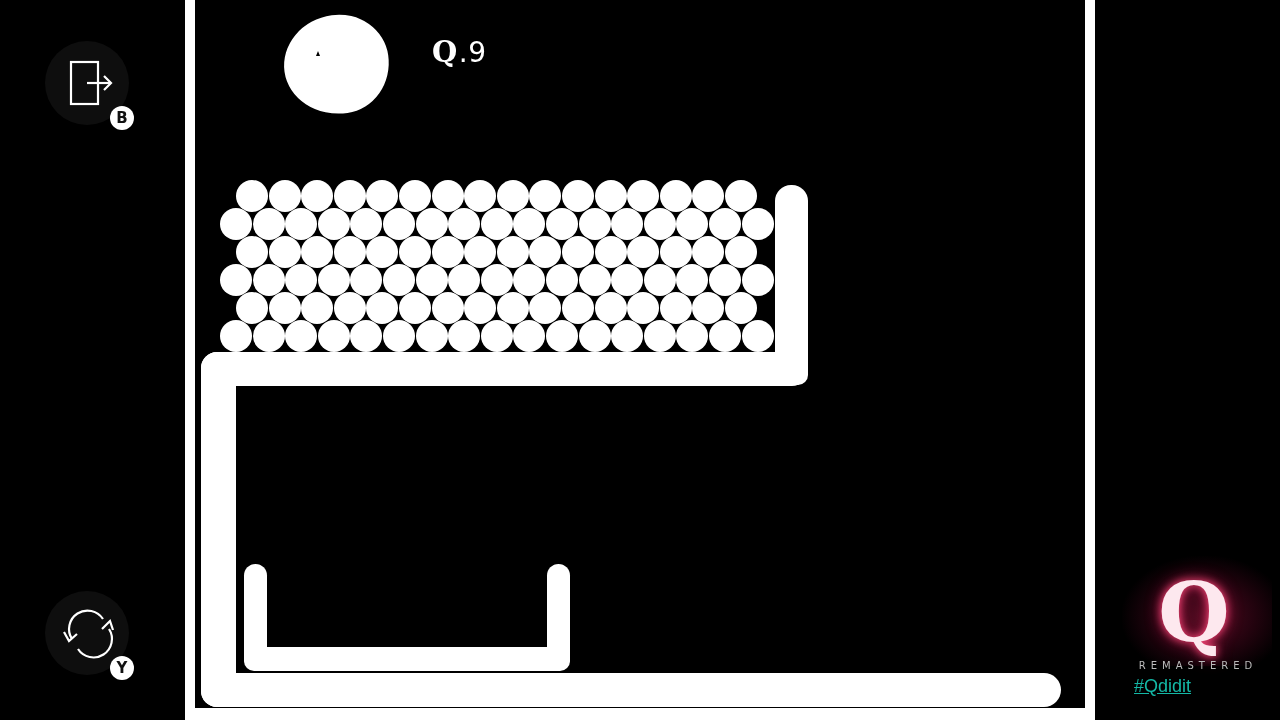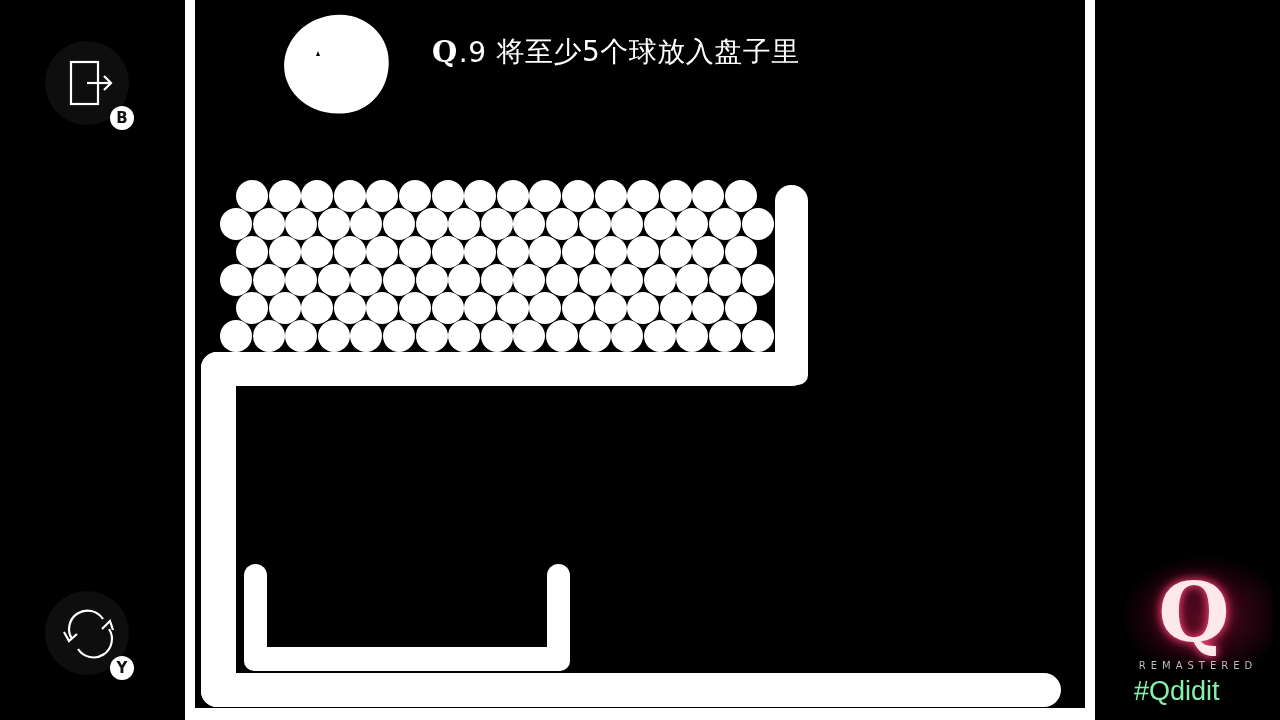--- a/index.html
+++ b/index.html
@@ -22,21 +22,21 @@
     .cursor-dot { position: absolute; left: 316px; top: 51px; width: 0; height: 0; border-left: 2px solid transparent; border-right: 2px solid transparent; border-bottom: 5px solid #000; }
 
     .wall { position: absolute; background: #fff; }
     .ball { position: absolute; width: 32px; height: 32px; border-radius: 50%; background: #fff; }
 
     
     .logo { position: absolute; left: 1112px; top: 556px; width: 168px; height: 164px; }
     .logo .glow { position: absolute; left: 10px; top: 0; width: 150px; height: 110px; background: radial-gradient(ellipse at 55% 55%, rgba(150,20,60,0.55) 0%, rgba(110,10,45,0.35) 40%, rgba(0,0,0,0) 72%); }
     .logo .q { position: absolute; left: 32px; top: 6px; width: 100px; text-align: center; font-family: "DejaVu Serif", serif; font-weight: bold; font-size: 82px; line-height: 100px; color: #fde8ee; text-shadow: 0 0 8px #ff4d7d, 0 0 16px #b3194a; }
     .logo .sub { position: absolute; left: 16px; top: 104px; width: 140px; text-align: center; font-size: 10px; letter-spacing: 5px; color: #bbb; }
-    .logo .tag { position: absolute; left: 22px; top: 120px; font-family: "Liberation Sans", sans-serif; font-size: 27px; color: #86efac; }
+    .logo .tag { position: absolute; left: 22px; top: 120px; font-family: "Liberation Sans", sans-serif; font-size: 18px; color: #14b8a6; text-decoration: underline; }
   </style>
 </head>
 <body>
 
 <div class="ctrl" style="left:45px; top:41px;">
   <svg width="84" height="84" viewBox="0 0 84 84">
     <rect x="26" y="21" width="27" height="42" fill="none" stroke="#fff" stroke-width="2.2"></rect>
     <line x1="42" y1="42" x2="66" y2="42" stroke="#fff" stroke-width="2.2"></line>
     <polyline points="59,35 66,42 59,49" fill="none" stroke="#fff" stroke-width="2.2"></polyline>
   </svg>
@@ -55,21 +55,20 @@
 
 <div class="frame"></div>
 <div class="stage"></div>
 
 <div class="blob"></div>
 <div class="cursor-dot"></div>
 
 <div class="title">
   <span class="qmark">Q</span>
   <span class="num">.9</span>
-  <span>将至少5个球放入盘子里</span>
 </div>
 
 <div id="ball-layer">
     <div class="ball" style="left: 236px; top: 180px; width: 32px; height: 32px;"></div>
     <div class="ball" style="left: 268.6px; top: 180px; width: 32px; height: 32px;"></div>
     <div class="ball" style="left: 301.2px; top: 180px; width: 32px; height: 32px;"></div>
     <div class="ball" style="left: 333.8px; top: 180px; width: 32px; height: 32px;"></div>
     <div class="ball" style="left: 366.4px; top: 180px; width: 32px; height: 32px;"></div>
     <div class="ball" style="left: 399px; top: 180px; width: 32px; height: 32px;"></div>
     <div class="ball" style="left: 431.6px; top: 180px; width: 32px; height: 32px;"></div>

